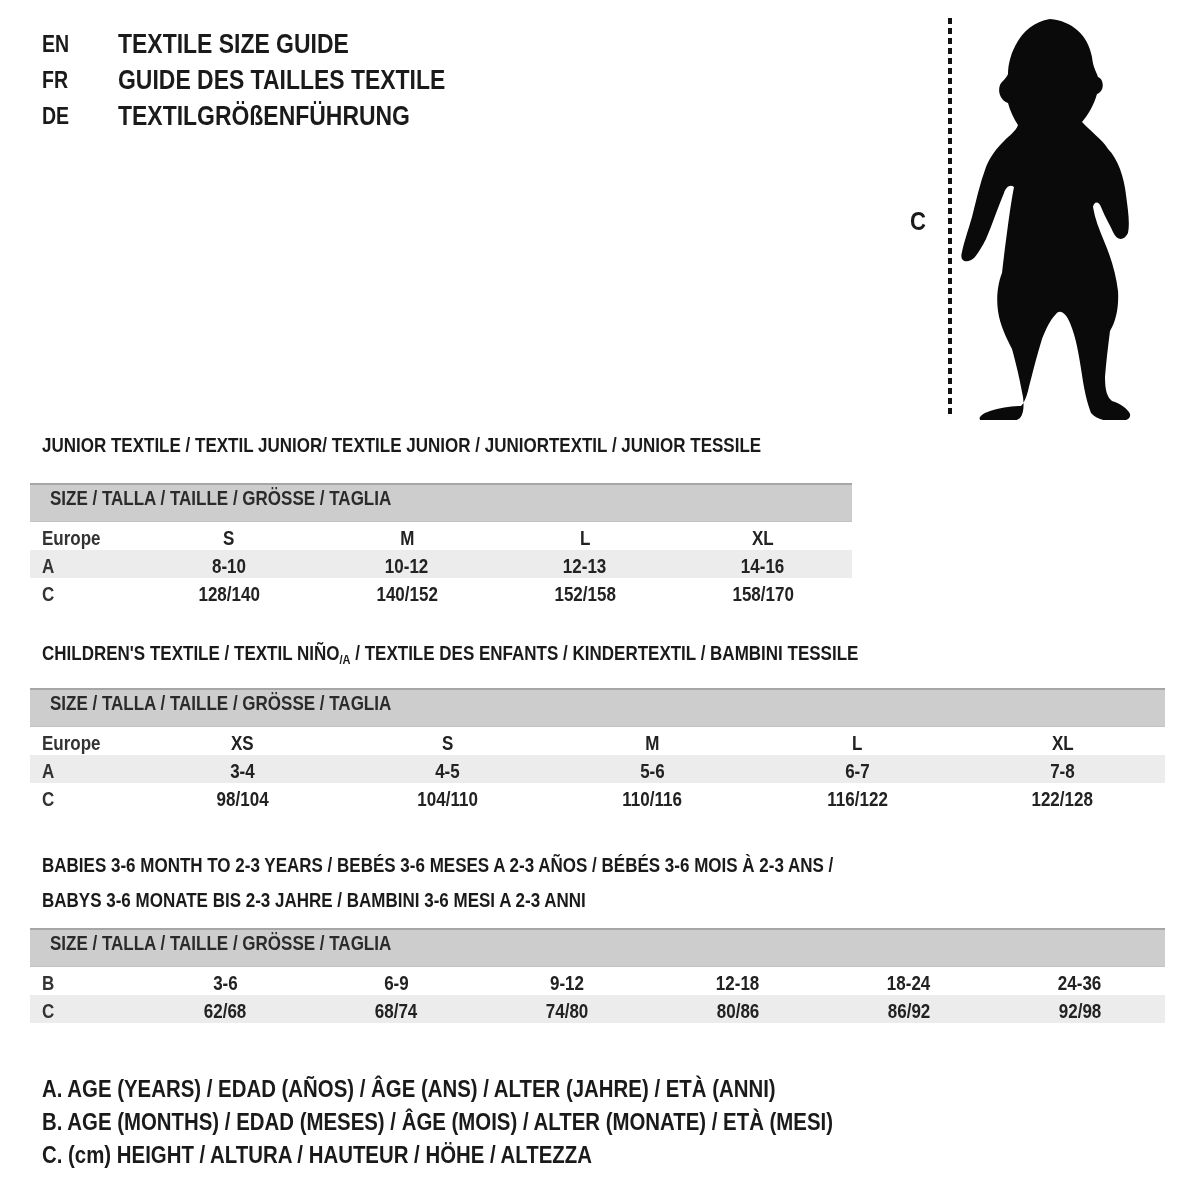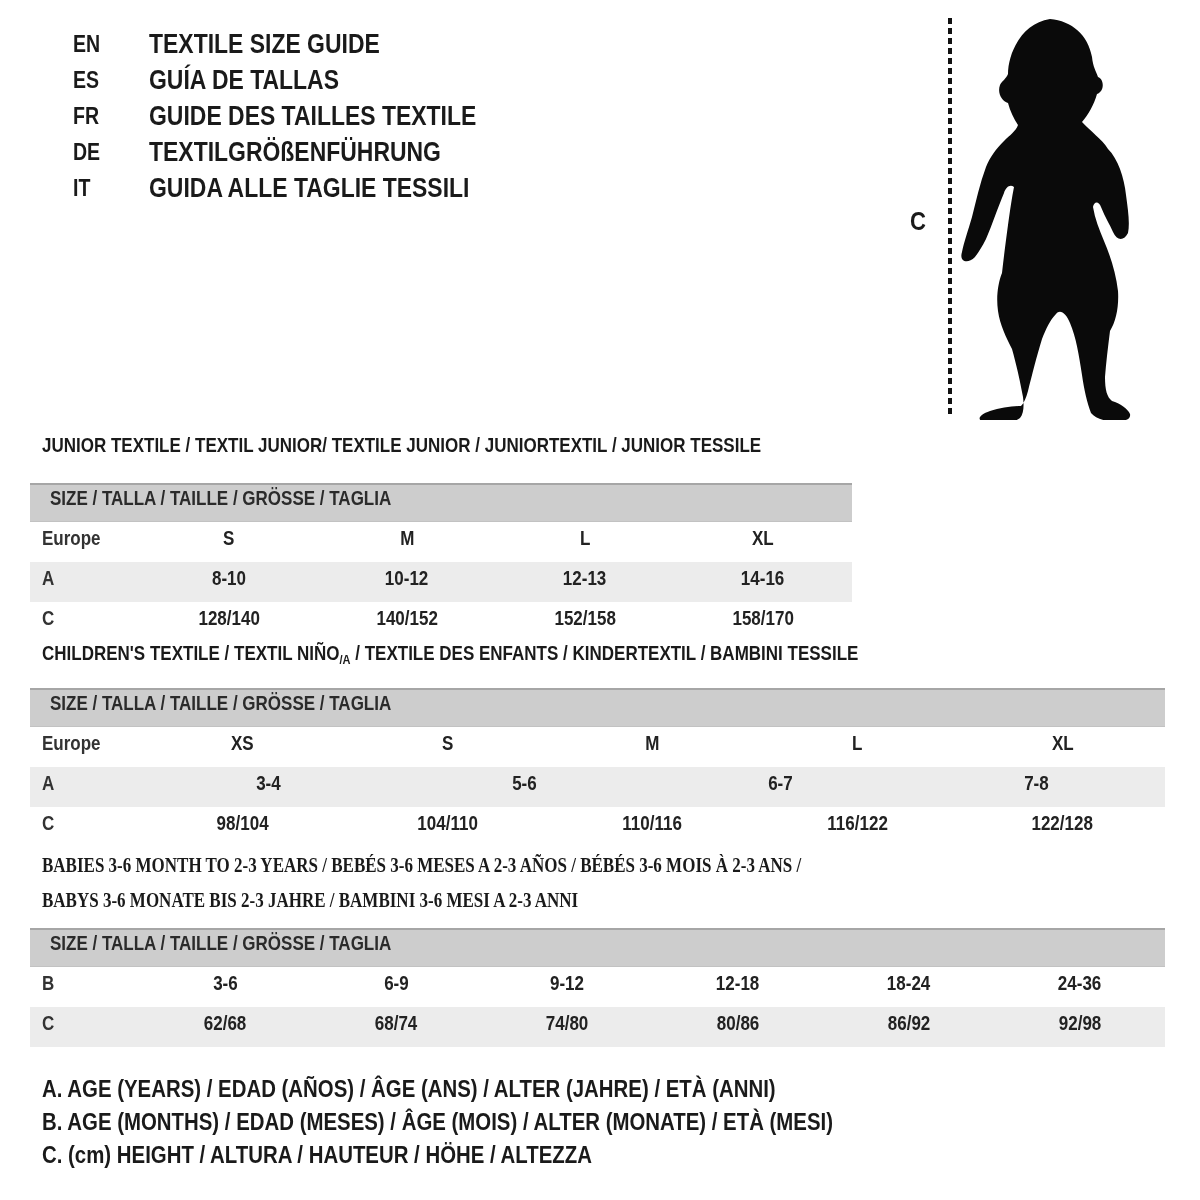--- a/index.html
+++ b/index.html
@@ -8,21 +8,21 @@
     position:relative;
     font-family:"Liberation Sans", sans-serif;
     color:#1a1a1a;
     overflow:hidden;
   }
   .cond-l { display:inline-block; transform:scaleX(0.85); transform-origin:0 50%; white-space:nowrap; }
   .cond-c { display:inline-block; transform:scaleX(0.85); transform-origin:50% 50%; white-space:nowrap; }
 
   
   .lang-header { position:absolute; left:42px; top:26px; }
-  .lang-row { display:flex; height:36px; line-height:36px;margin-left:31px; }
+  .lang-row { display:flex; height:36px; line-height:36px; }
   .lang-code { width:76px; font-size:23px; font-weight:bold; }
   .lang-title { font-size:27px; font-weight:bold; }
 
   
   .figure-area { position:absolute; left:900px; top:0; width:260px; height:430px; }
   .measure-line {
     position:absolute; left:48px; top:18px; width:4px; height:400px;
     background:repeating-linear-gradient(to bottom, #111 0px, #111 6px, transparent 6px, transparent 10px);
   }
   .measure-label { position:absolute; left:10px; top:206px; font-size:26px; font-weight:bold; }
@@ -32,55 +32,47 @@
   .section-title { position:absolute; left:42px; font-size:20px; font-weight:bold; white-space:nowrap; }
   .section-title sub { font-size:13px; vertical-align:-4px; }
   .two-line { line-height:35px; }
 
   .size-table { position:absolute; left:30px; }
   .size-table .bar {
     height:39px; line-height:27px;
     background:#cdcdcd; border-top:2px solid #a6a6a6; border-bottom:1px solid #c2c2c2;
     padding-left:20px; font-size:20px; font-weight:bold; color:#2b2b2b;
   }
-  .t-row { display:flex; height:40px; line-height:32px; font-size:20px; font-weight:bold; }
+  .t-row { display:flex; height:28px; line-height:32px; font-size:20px; font-weight:bold; }
   .t-row.shaded { background:#ececec; }
   .t-label { width:110px; padding-left:12px; color:#333; }
   .t-cell { flex:1; text-align:center; color:#222; }
 
   .w-narrow { width:822px; }
   .w-wide   { width:1135px; }
 
   
   .legend { position:absolute; left:42px; top:1072px; }
   .legend-line { height:33px; line-height:33px; font-size:24px; font-weight:bold; }
 </style>
 </head>
 <body>
 
 <div class="lang-header">
   <div class="lang-row">
     <span class="lang-code"><span class="cond-l">EN</span></span>
     <span class="lang-title"><span class="cond-l">TEXTILE SIZE GUIDE</span></span>
   </div>
   <div class="lang-row">
-    <span class="lang-code"><span class="cond-l">ES</span></span>
-    <span class="lang-title"><span class="cond-l">GUÍA DE TALLAS</span></span>
-  </div>
-  <div class="lang-row">
     <span class="lang-code"><span class="cond-l">FR</span></span>
     <span class="lang-title"><span class="cond-l">GUIDE DES TAILLES TEXTILE</span></span>
   </div>
   <div class="lang-row">
     <span class="lang-code"><span class="cond-l">DE</span></span>
     <span class="lang-title"><span class="cond-l">TEXTILGRÖßENFÜHRUNG</span></span>
-  </div>
-  <div class="lang-row">
-    <span class="lang-code"><span class="cond-l">IT</span></span>
-    <span class="lang-title"><span class="cond-l">GUIDA ALLE TAGLIE TESSILI</span></span>
   </div>
 </div>
 
 <div class="figure-area">
   <div class="measure-line"></div>
   <div class="measure-label"><span class="cond-l">C</span></div>
   <svg class="silhouette" viewBox="0 0 180 405" aria-hidden="true">
     <path fill="#0a0a0a" d="
       M 90 4
       C 112 6 128 20 132 42
@@ -173,35 +165,36 @@
     <span class="t-label"><span class="cond-l">Europe</span></span>
     <span class="t-cell"><span class="cond-c">XS</span></span>
     <span class="t-cell"><span class="cond-c">S</span></span>
     <span class="t-cell"><span class="cond-c">M</span></span>
     <span class="t-cell"><span class="cond-c">L</span></span>
     <span class="t-cell"><span class="cond-c">XL</span></span>
   </div>
   <div class="t-row shaded">
     <span class="t-label"><span class="cond-l">A</span></span>
     <span class="t-cell"><span class="cond-c">3-4</span></span>
+    <span class="t-cell"><span class="cond-c">4-5</span></span>
     <span class="t-cell"><span class="cond-c">5-6</span></span>
     <span class="t-cell"><span class="cond-c">6-7</span></span>
     <span class="t-cell"><span class="cond-c">7-8</span></span>
   </div>
   <div class="t-row">
     <span class="t-label"><span class="cond-l">C</span></span>
     <span class="t-cell"><span class="cond-c">98/104</span></span>
     <span class="t-cell"><span class="cond-c">104/110</span></span>
     <span class="t-cell"><span class="cond-c">110/116</span></span>
     <span class="t-cell"><span class="cond-c">116/122</span></span>
     <span class="t-cell"><span class="cond-c">122/128</span></span>
   </div>
 </div>
 
-<div class="section-title two-line" style="top:848px;font-family:Liberation Serif, serif;">
+<div class="section-title two-line" style="top:848px;">
   <div><span class="cond-l">BABIES 3-6 MONTH TO 2-3 YEARS / BEBÉS 3-6 MESES A 2-3 AÑOS / BÉBÉS 3-6 MOIS À 2-3 ANS /</span></div>
   <div><span class="cond-l">BABYS 3-6 MONATE BIS 2-3 JAHRE / BAMBINI 3-6 MESI A 2-3 ANNI</span></div>
 </div>
 <div class="size-table w-wide" style="top:928px;">
   <div class="bar">
     <span class="cond-l">SIZE / TALLA / TAILLE / GRÖSSE / TAGLIA</span>
   </div>
   <div class="t-row">
     <span class="t-label"><span class="cond-l">B</span></span>
     <span class="t-cell"><span class="cond-c">3-6</span></span>

